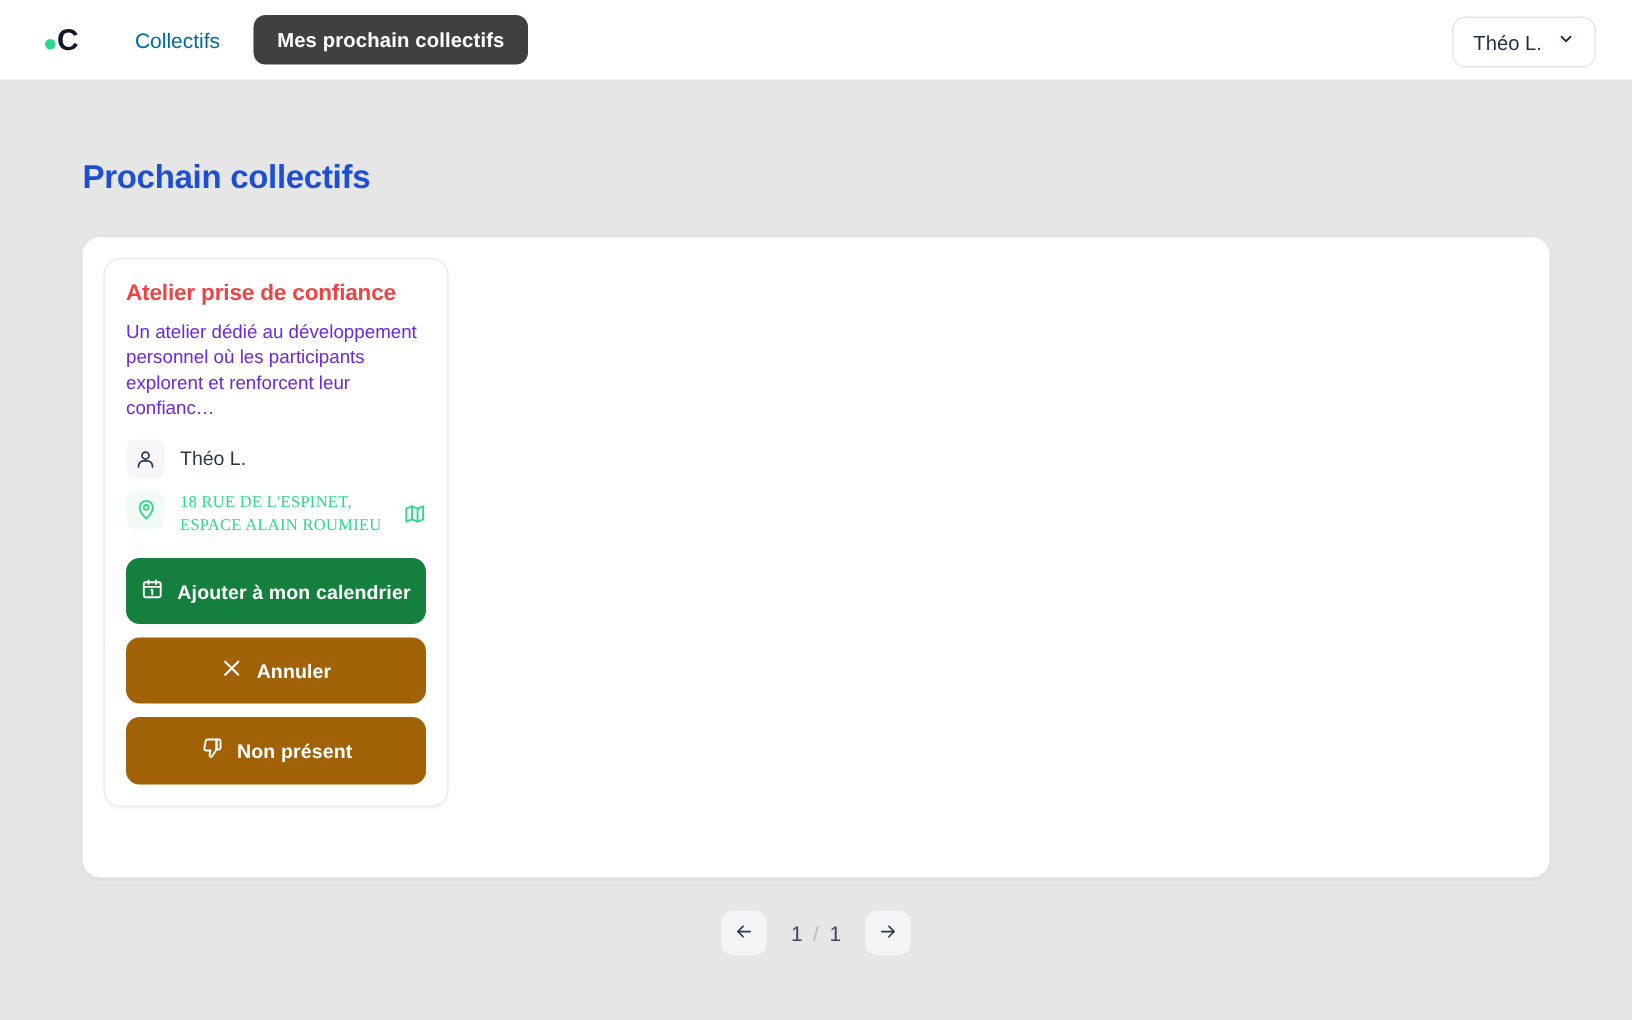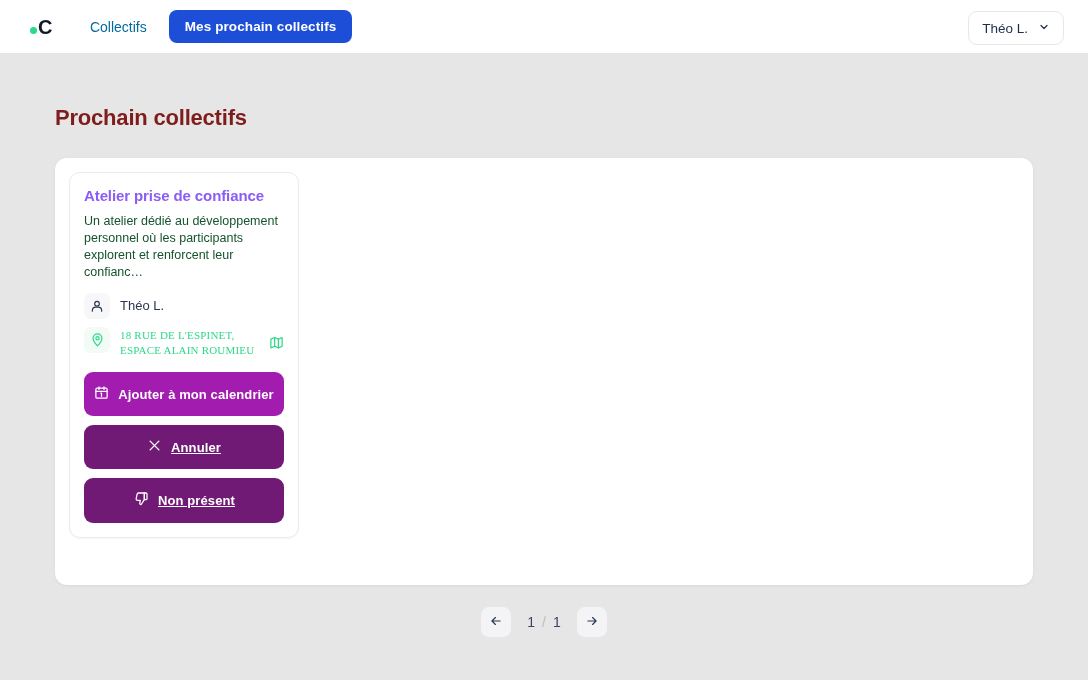--- a/index.html
+++ b/index.html
@@ -32,40 +32,40 @@
   .logo-letter {
     font-size: 20px; font-weight: bold; color: #111827;
     letter-spacing: -0.5px; line-height: 1;
   }
   .nav { display: flex; align-items: center; gap: 16px; }
   .nav-link {
     font-size: 14px; color: #0369a1; text-decoration: none;
     padding: 8px 6px; cursor: pointer;
   }
   .nav-pill {
-    background: #1d4ed8; color: #ffffff;
+    background: #404040; color: #ffffff;
     font-size: 13.5px; font-weight: bold;
     padding: 9px 16px; border-radius: 8px;
     border: none; cursor: pointer;
     letter-spacing: 0.1px;
   }
   .user-menu {
     position: absolute; right: 24px; top: 11px;
     display: flex; align-items: center; gap: 10px;
     border: 1px solid #e6e7eb; border-radius: 9px;
     background: #fff; padding: 7px 13px;
     cursor: pointer;
   }
   .user-menu-label { font-size: 13.5px; color: #1f2d4d; }
   .chev { display: block; }
 
   
   .page { padding: 0 28px; }
   .page-title {
-    font-size: 22px; font-weight: bold; color: #7f1d1d;
+    font-size: 22px; font-weight: bold; color: #1d4ed8;
     margin: 52px 0 0 27px; letter-spacing: -0.2px;
   }
 
   .panel {
     margin: 27px 0 0 27px;
     width: 978px;
     background: #ffffff;
     border-radius: 12px;
     padding: 14px;
     min-height: 427px;
@@ -75,25 +75,25 @@
   .event-card {
     width: 230px;
     border: 1px solid #ebebed;
     border-radius: 11px;
     background: #ffffff;
     padding: 14px;
     box-shadow: 0 1px 2px rgba(16,24,40,0.04);
   }
 
   .card-title {
-    font-size: 15px; font-weight: bold; color: #8b5cf6;
+    font-size: 15px; font-weight: bold; color: #ef4444;
     margin-bottom: 9px; letter-spacing: -0.1px;
   }
   .card-desc {
-    font-size: 12.5px; color: #14532d; line-height: 1.35;
+    font-size: 12.5px; color: #6d28d9; line-height: 1.35;
     margin-bottom: 12px;
   }
 
   .detail-row {
     display: flex; align-items: center; gap: 10px;
     margin-bottom: 8px;
   }
   .icon-box {
     width: 26px; height: 26px; min-width: 26px;
     background: #f7f7f9; border-radius: 7px;
@@ -114,22 +114,22 @@
 
   .btn {
     width: 100%; border: none; border-radius: 9px;
     color: #ffffff; font-size: 13px; font-weight: bold;
     padding: 13px 10px; margin-bottom: 9px;
     display: flex; align-items: center; justify-content: center;
     gap: 9px; cursor: pointer;
     font-family: "Liberation Sans", sans-serif;
     letter-spacing: 0.1px;
   }
-  .btn-green { background: #a21caf; justify-content: center; }
-  .btn-red { background: #701a75; text-decoration: underline; }
+  .btn-green { background: #15803d; justify-content: center; }
+  .btn-red { background: #a16207; }
   .btn:last-child { margin-bottom: 0; }
 
   
   .pagination {
     display: flex; align-items: center; justify-content: center;
     gap: 16px; margin-top: 22px;
   }
   .page-btn {
     width: 30px; height: 30px; border-radius: 8px;
     background: #f4f4f6; border: none; cursor: pointer;

